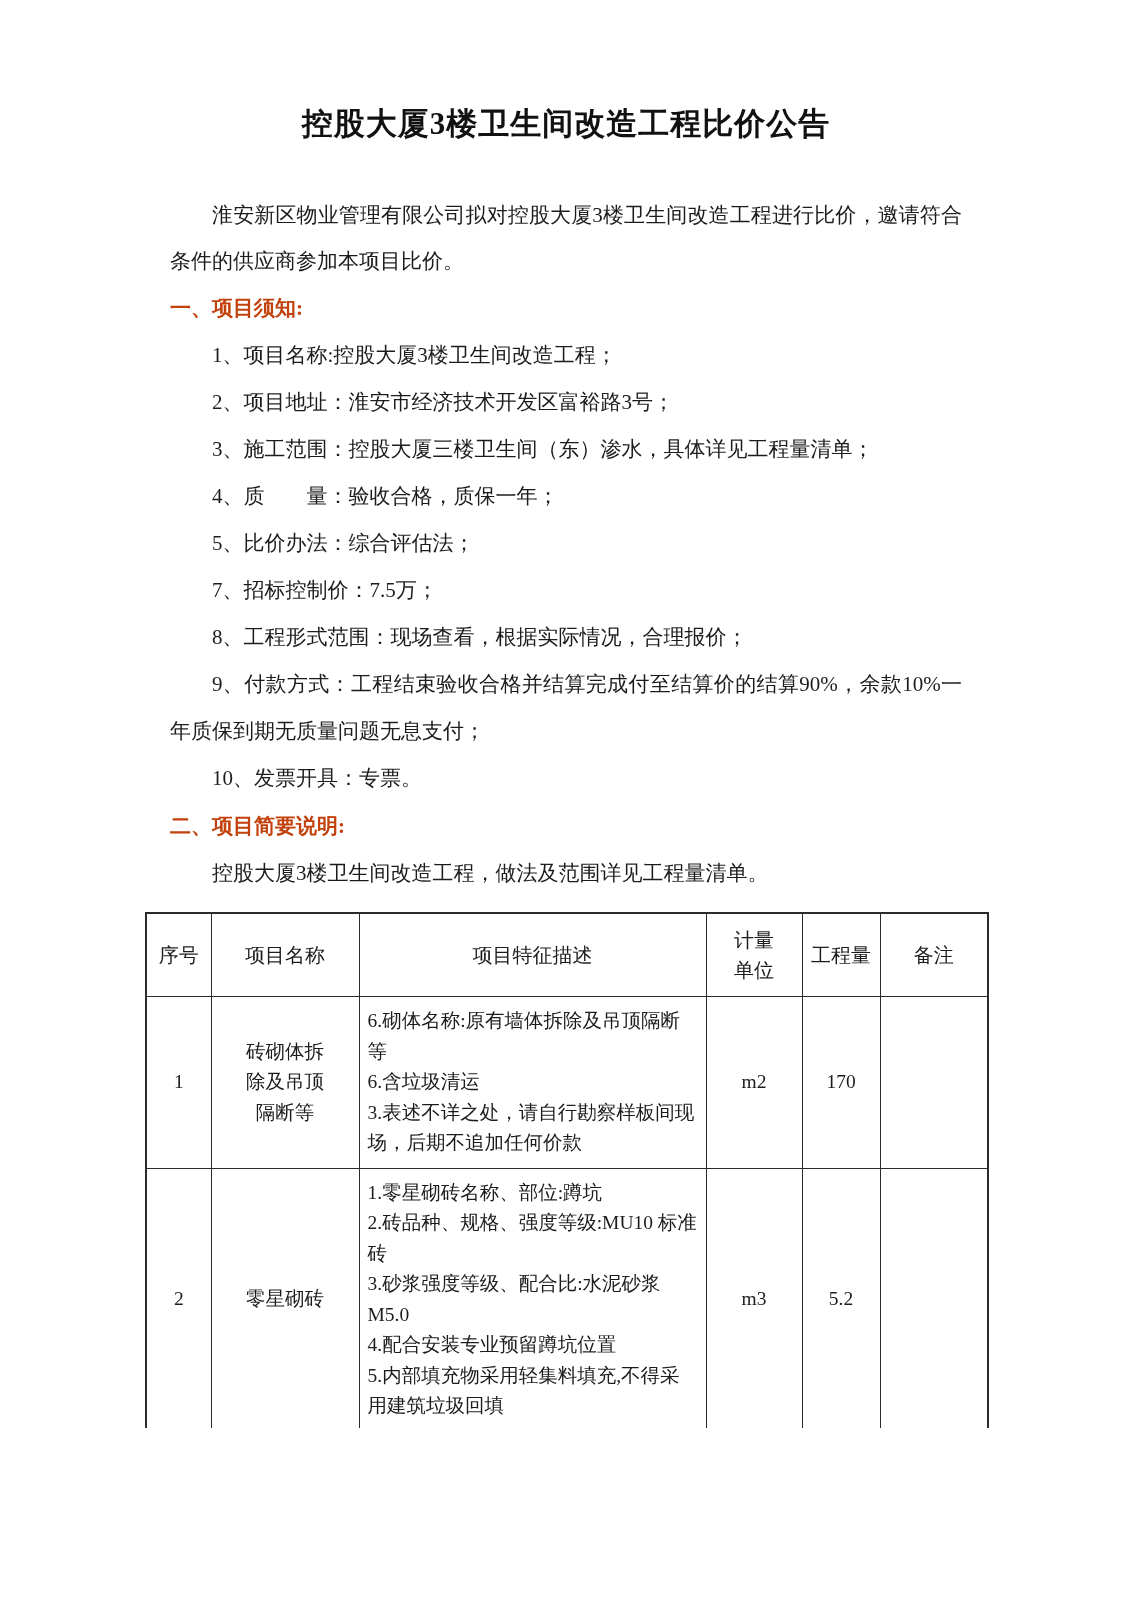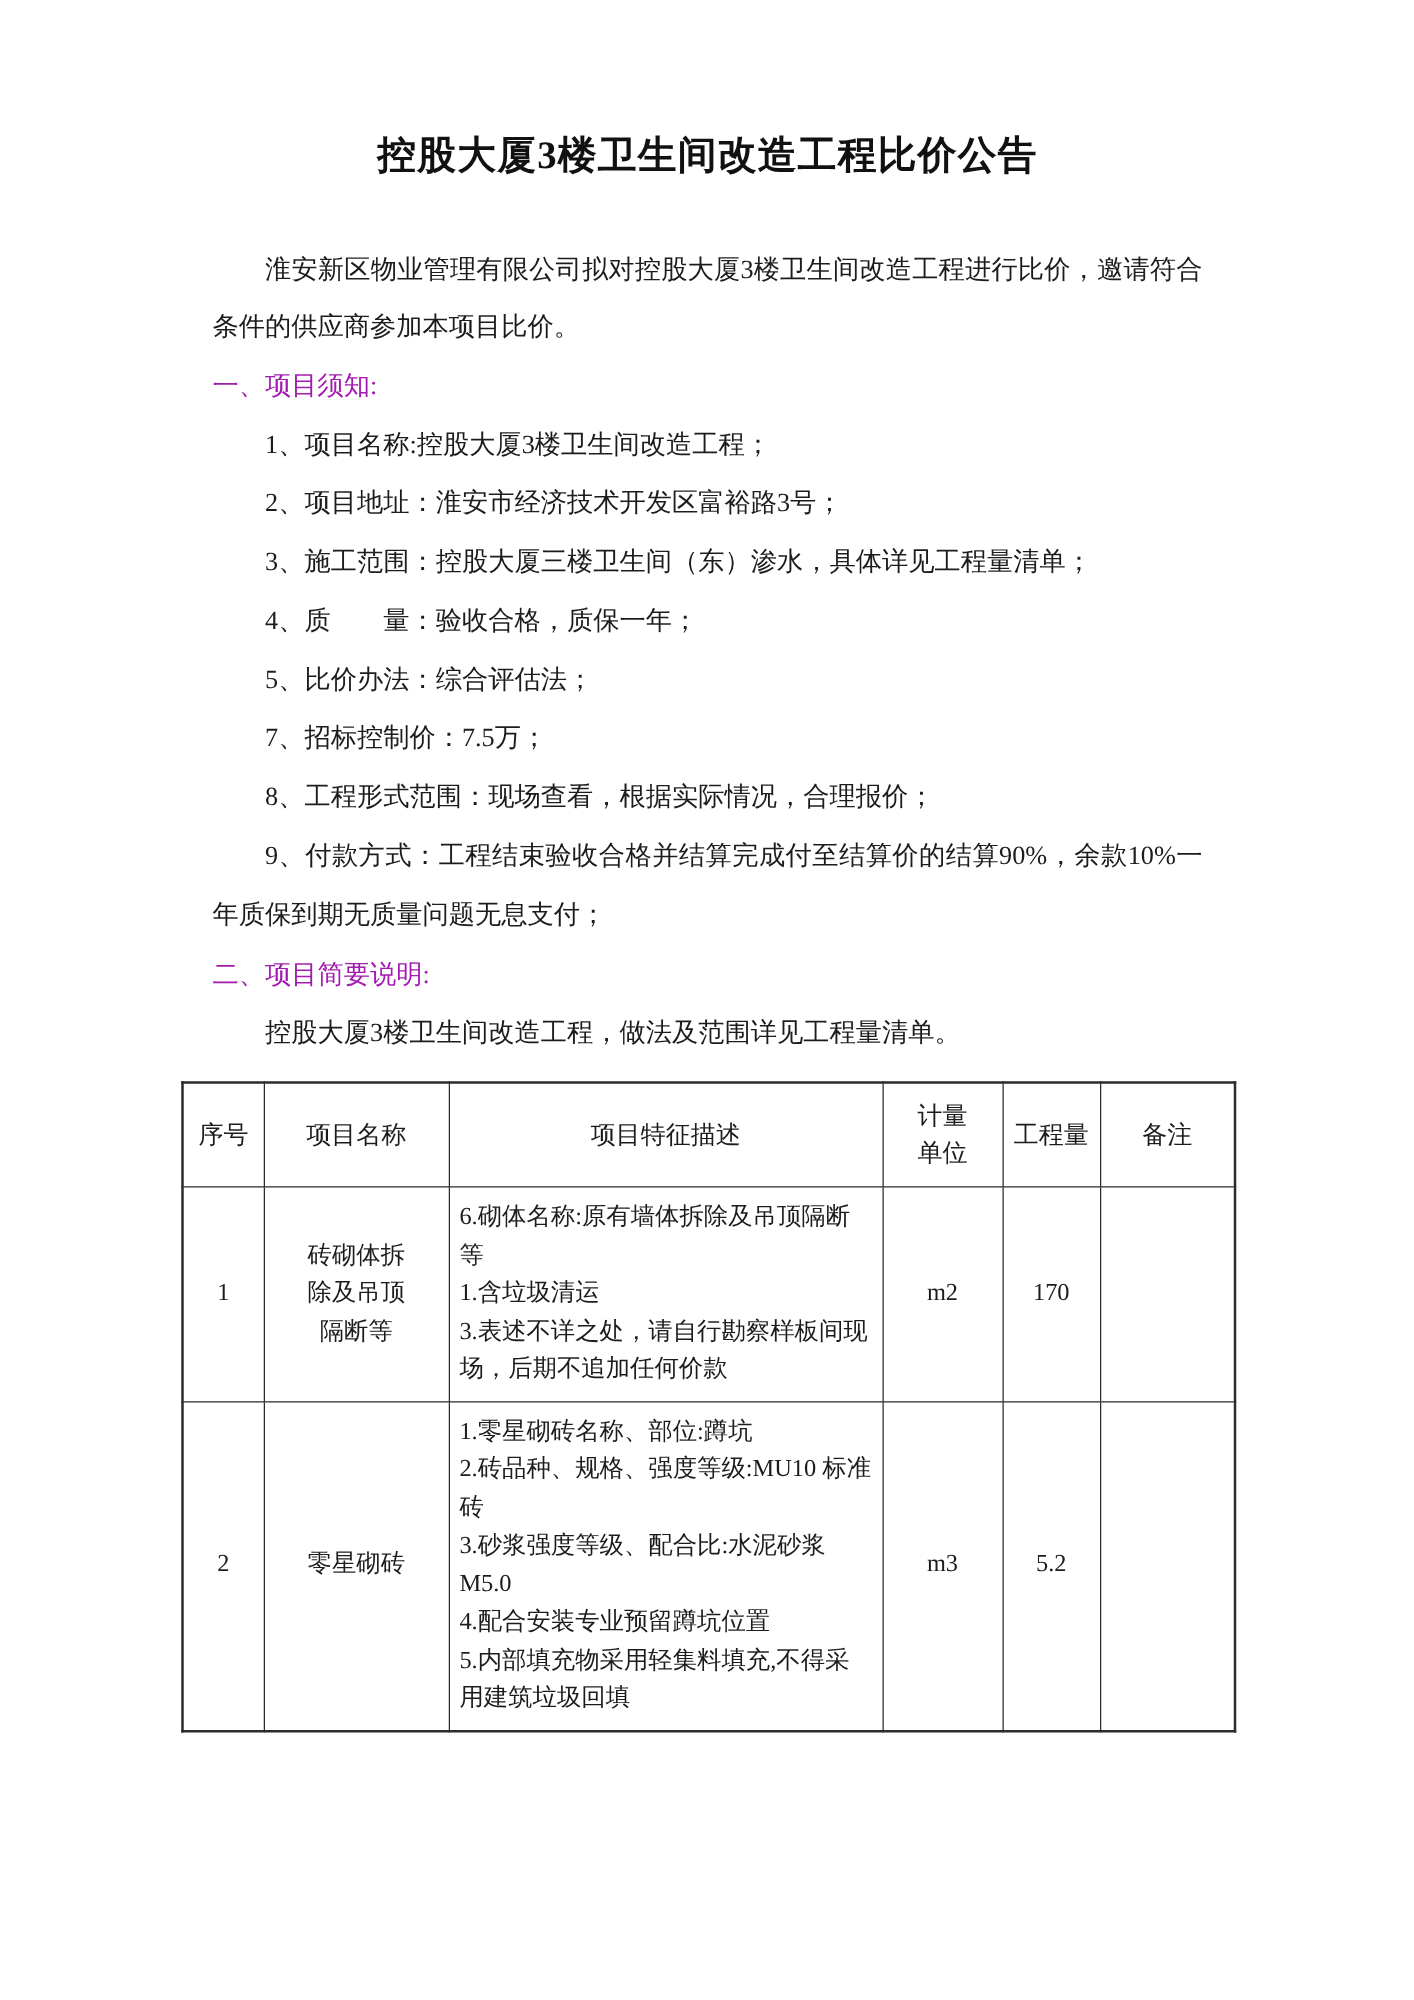--- a/index.html
+++ b/index.html
@@ -26,24 +26,24 @@
   }
   .para {
     font-size: 21px;
     line-height: 46px;
     margin: 0;
     text-indent: 2em;
     text-align: justify;
   }
   .section-heading {
     font-size: 21px;
-    font-weight: normal;
+    font-weight: bold;
     line-height: 48px;
     margin: 0;
-    color: #a21caf;
+    color: #c2410c;
   }
   .notice-item {
     font-size: 21px;
     line-height: 47px;
     margin: 0;
     text-indent: 2em;
     text-align: justify;
   }
   table.boq {
     border-collapse: collapse;
@@ -92,20 +92,21 @@
   <h2 class="section-heading">一、项目须知:</h2>
 
   <p class="notice-item">1、项目名称:控股大厦3楼卫生间改造工程；</p>
   <p class="notice-item">2、项目地址：淮安市经济技术开发区富裕路3号；</p>
   <p class="notice-item">3、施工范围：控股大厦三楼卫生间（东）渗水，具体详见工程量清单；</p>
   <p class="notice-item">4、质　　量：验收合格，质保一年；</p>
   <p class="notice-item">5、比价办法：综合评估法；</p>
   <p class="notice-item">7、招标控制价：7.5万；</p>
   <p class="notice-item">8、工程形式范围：现场查看，根据实际情况，合理报价；</p>
   <p class="notice-item">9、付款方式：工程结束验收合格并结算完成付至结算价的结算90%，余款10%一年质保到期无质量问题无息支付；</p>
+  <p class="notice-item">10、发票开具：专票。</p>
 
   <h2 class="section-heading">二、项目简要说明:</h2>
 
   <p class="para">控股大厦3楼卫生间改造工程，做法及范围详见工程量清单。</p>
 
   <table class="boq">
     <colgroup>
       <col style="width:65px">
       <col style="width:148px">
       <col style="width:347px">
@@ -123,21 +124,21 @@
         <th>工程量</th>
         <th>备注</th>
       </tr>
     </thead>
     <tbody>
       <tr>
         <td class="cell-no">1</td>
         <td class="cell-name">砖砌体拆除及吊顶隔断等</td>
         <td class="cell-features">
           <div class="feature-line">6.砌体名称:原有墙体拆除及吊顶隔断等</div>
-          <div class="feature-line">1.含垃圾清运</div>
+          <div class="feature-line">6.含垃圾清运</div>
           <div class="feature-line">3.表述不详之处，请自行勘察样板间现场，后期不追加任何价款</div>
         </td>
         <td class="cell-unit">m2</td>
         <td class="cell-quantity">170</td>
         <td class="cell-remark"></td>
       </tr>
       <tr>
         <td class="cell-no">2</td>
         <td class="cell-name">零星砌砖</td>
         <td class="cell-features">

